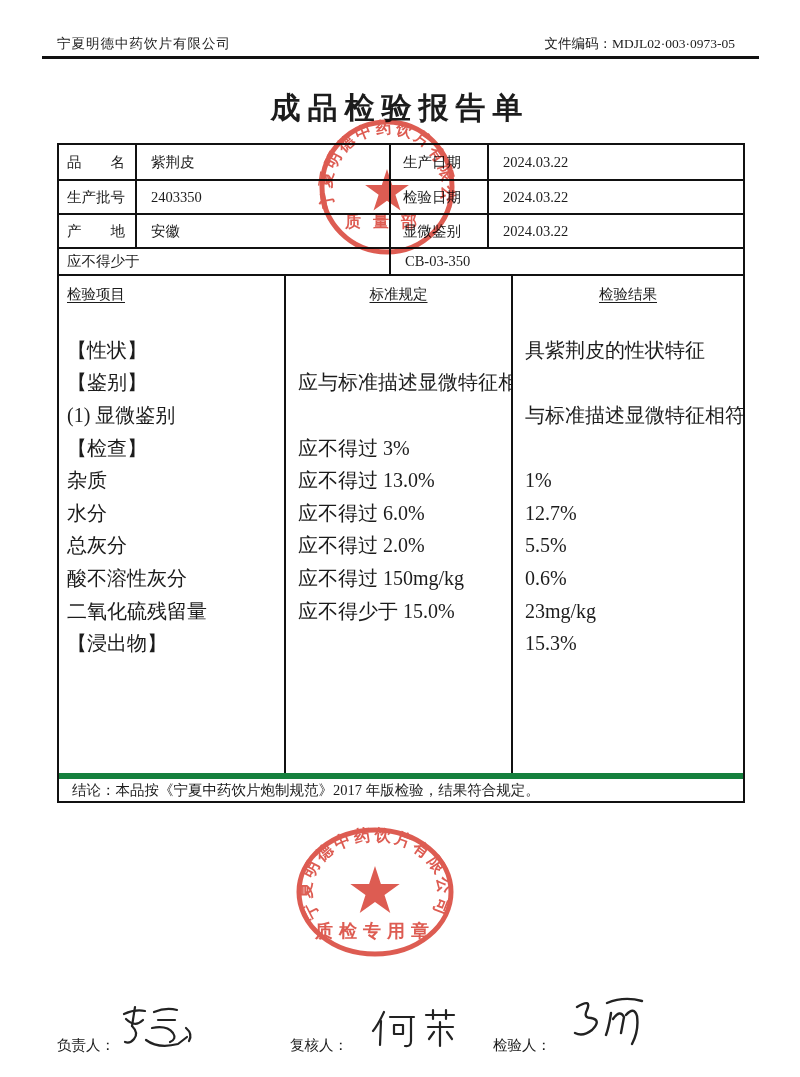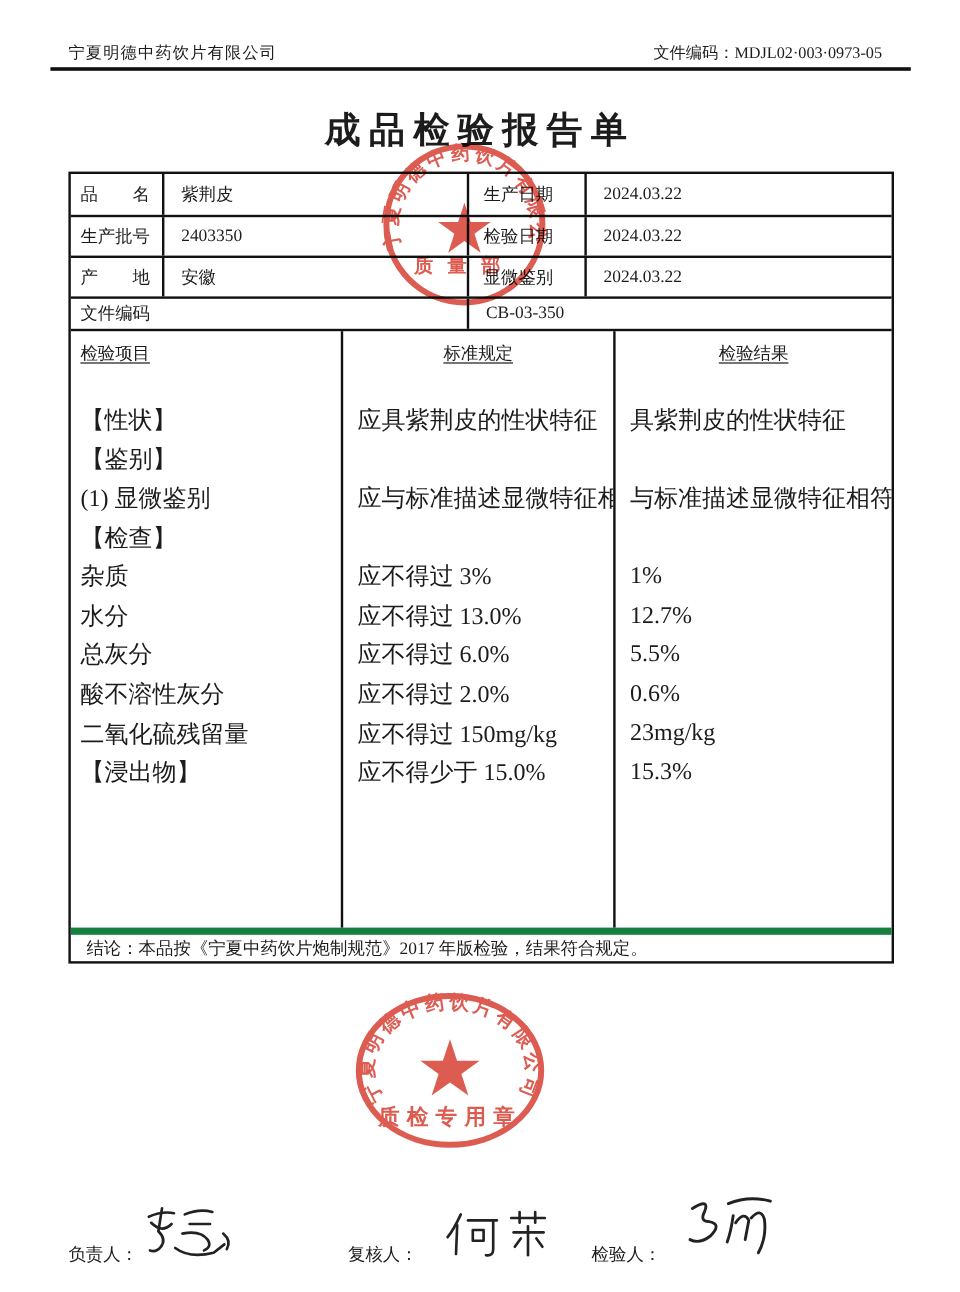--- a/index.html
+++ b/index.html
@@ -75,41 +75,40 @@
   </div>
 
   <div class="info-row">
     <div class="cell pl8">产　　地</div>
     <div class="cell bl pl14">安徽</div>
     <div class="cell bl pl12">显微鉴别</div>
     <div class="cell bl pl14">2024.03.22</div>
   </div>
 
   <div class="info-row-last">
-    <div class="cell pl8">文件编码</div>
+    <div class="cell pl8">应不得少于</div>
     <div class="cell bl pl14">CB-03-350</div>
   </div>
 
   <div class="body-row">
     <div class="spec-col" data-col="item">
       <div class="col-head left"><span class="u">检验项目</span></div>
     <div class="spec-line">【性状】</div>
         <div class="spec-line">【鉴别】</div>
         <div class="spec-line">(1) 显微鉴别</div>
         <div class="spec-line">【检查】</div>
         <div class="spec-line">杂质</div>
         <div class="spec-line">水分</div>
         <div class="spec-line">总灰分</div>
         <div class="spec-line">酸不溶性灰分</div>
         <div class="spec-line">二氧化硫残留量</div>
         <div class="spec-line">【浸出物】</div>
       </div>
     <div class="spec-col bl" data-col="standard">
       <div class="col-head center"><span class="u">标准规定</span></div>
-    <div class="spec-line">应具紫荆皮的性状特征</div>
         <div class="spec-line"></div>
         <div class="spec-line">应与标准描述显微特征相符</div>
         <div class="spec-line"></div>
         <div class="spec-line">应不得过 3%</div>
         <div class="spec-line">应不得过 13.0%</div>
         <div class="spec-line">应不得过 6.0%</div>
         <div class="spec-line">应不得过 2.0%</div>
         <div class="spec-line">应不得过 150mg/kg</div>
         <div class="spec-line">应不得少于 15.0%</div>
       </div>

